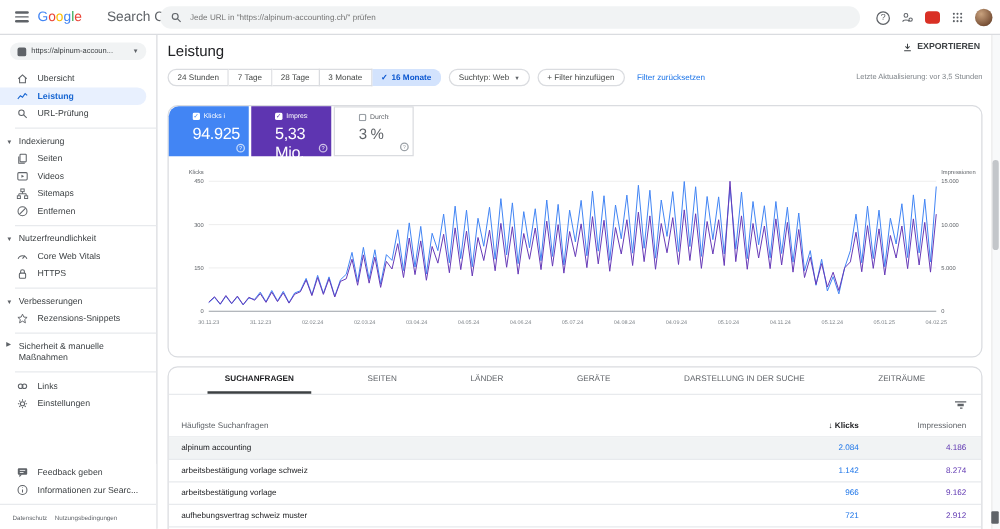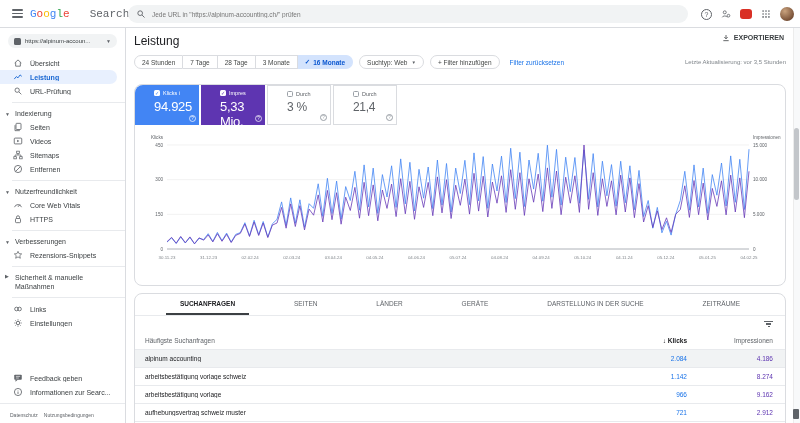--- a/index.html
+++ b/index.html
@@ -4,21 +4,21 @@
 <style>
   * { box-sizing: border-box; margin: 0; padding: 0; }
   html,body { width:800px; height:423px; overflow:hidden; background:#fff;
     font-family:"Liberation Sans", sans-serif; color:#202124; }
 
   
   .topbar{position:absolute;left:0;top:0;width:800px;height:28px;background:#fff;
     border-bottom:1px solid #dadce0;display:flex;align-items:center;z-index:5;}
   .hamburger{width:26px;display:flex;flex-direction:column;gap:2px;align-items:center;cursor:pointer;margin-left:4px;}
   .hamburger i{display:block;width:11px;height:1.5px;background:#5f6368;border-radius:1px;}
-  .logo{display:flex;align-items:flex-end;gap:20px;font-size:11px;white-space:nowrap;font-family:Liberation Mono, monospace;}
+  .logo{display:flex;align-items:flex-end;gap:20px;font-size:11px;white-space:nowrap;}
   .logo .lw span{font-weight:500;}
   .logo .sc{color:#5f6368;font-size:11px;}
   .searchbox{position:absolute;left:128px;top:5px;width:560px;height:18px;background:#f1f3f4;
     border-radius:9px;display:flex;align-items:center;padding:0 8px;gap:6px;}
   .searchbox svg{flex:none;}
   .searchbox input{border:0;background:transparent;outline:none;font-size:6.5px;color:#5f6368;width:100%;
     font-family:"Liberation Sans",sans-serif;}
   .tb-icons{position:absolute;right:6px;top:0;height:28px;display:flex;align-items:center;gap:9px;}
   .helpcircle{width:11px;height:11px;border:1px solid #5f6368;border-radius:50%;color:#5f6368;
     font-size:7px;display:flex;align-items:center;justify-content:center;}
@@ -383,28 +383,20 @@
         </div>
       <div class="val">5,33 Mio.</div>
       <span class="qmark">?</span>
     </div>
     <div class="mcard plain">
       <div class="lbl">
           <span class="cb un"></span>
           <span>Durchschnittliche ...</span>
         </div>
       <div class="val">3 %</div>
-      <span class="qmark">?</span>
-    </div>
-    <div class="mcard plain">
-      <div class="lbl">
-          <span class="cb un"></span>
-          <span>Durchschnittliche ...</span>
-        </div>
-      <div class="val">21,4</div>
       <span class="qmark">?</span>
     </div>
   </div>
   <svg id="chart-svg" width="644" height="148" viewBox="0 0 644 148">
       <line x1="28" y1="12" x2="610" y2="12" stroke="#ececec" stroke-width="0.7"></line>
       <text x="24" y="13.8" text-anchor="end" font-size="4.6" fill="#5f6368">450</text>
       <text x="614" y="13.8" text-anchor="start" font-size="4.6" fill="#5f6368">15.000</text>
       <line x1="28" y1="46.66666666666667" x2="610" y2="46.66666666666667" stroke="#ececec" stroke-width="0.7"></line>
       <text x="24" y="48.46666666666667" text-anchor="end" font-size="4.6" fill="#5f6368">300</text>
       <text x="614" y="48.46666666666667" text-anchor="start" font-size="4.6" fill="#5f6368">10.000</text>

